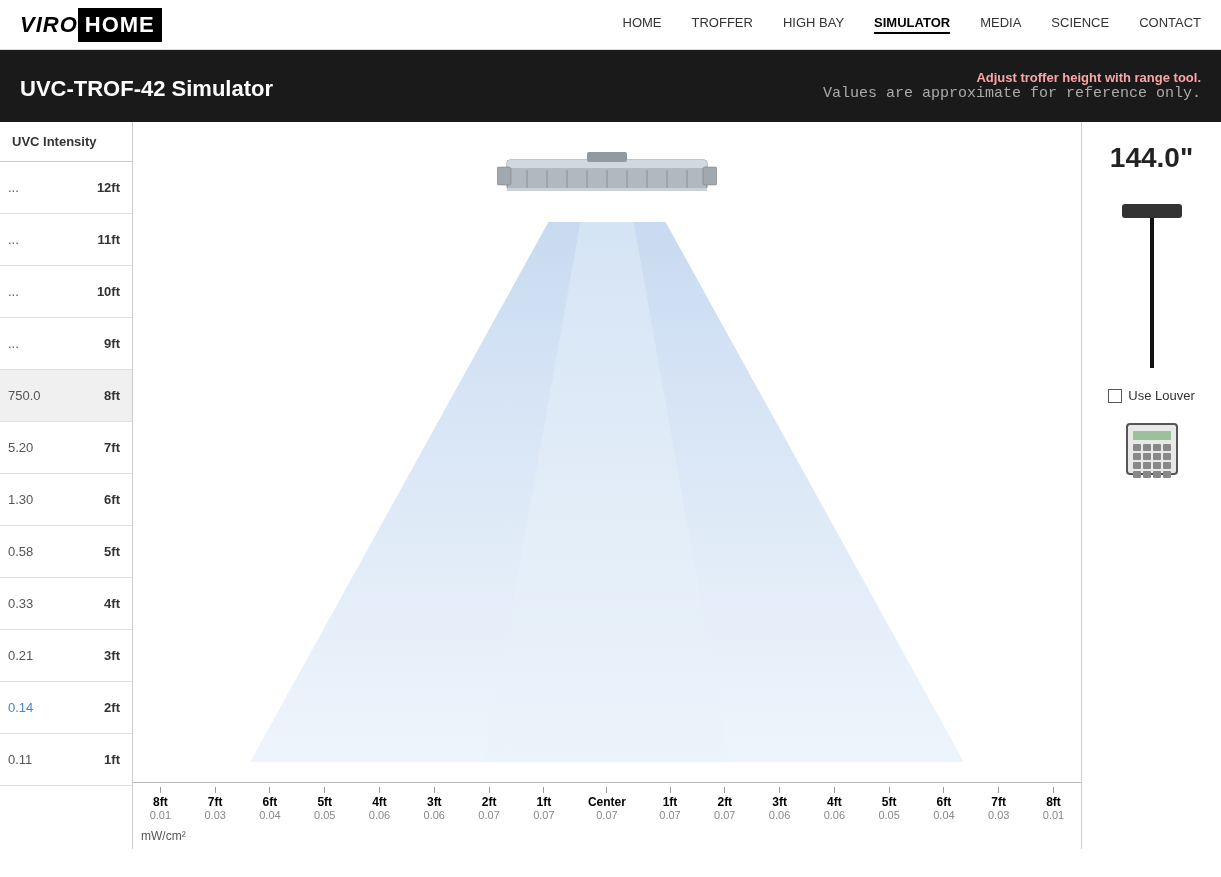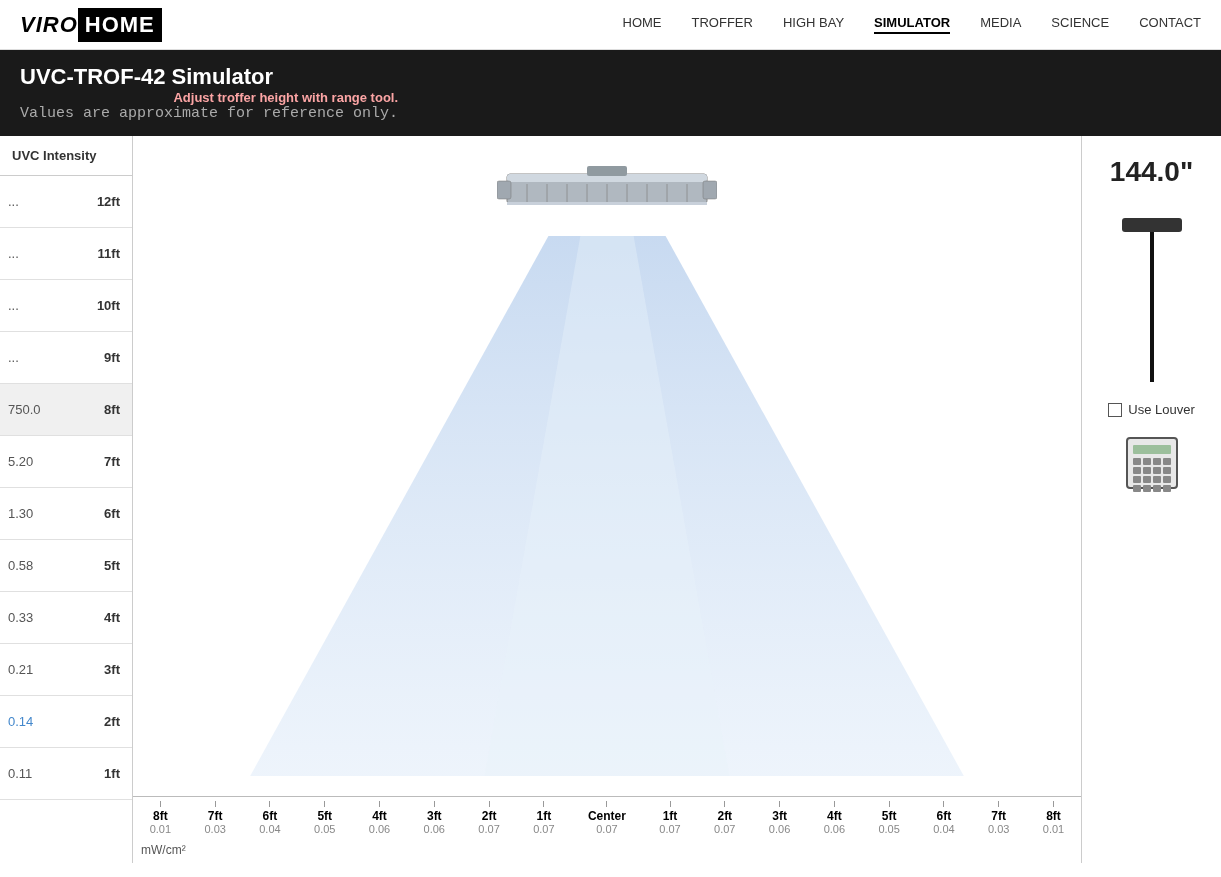--- a/index.html
+++ b/index.html
@@ -43,25 +43,24 @@
       color: #000;
       font-weight: bold;
       border-bottom: 2px solid #000;
       padding-bottom: 2px;
     }
 
     
     .page-header {
       background: #1a1a1a;
       color: #fff;
-      padding: 14px 20px;
-      display: flex;
-      align-items: flex-start;
+      padding: 20px 20px;
+      display: flex;
+      align-items: flex-end;
       justify-content: space-between;
-      flex-direction: column;
     }
     .page-title {
       font-size: 22px;
       font-weight: bold;
       color: #fff;
     }
     .header-note {
       text-align: right;
       font-size: 13px;
     }

